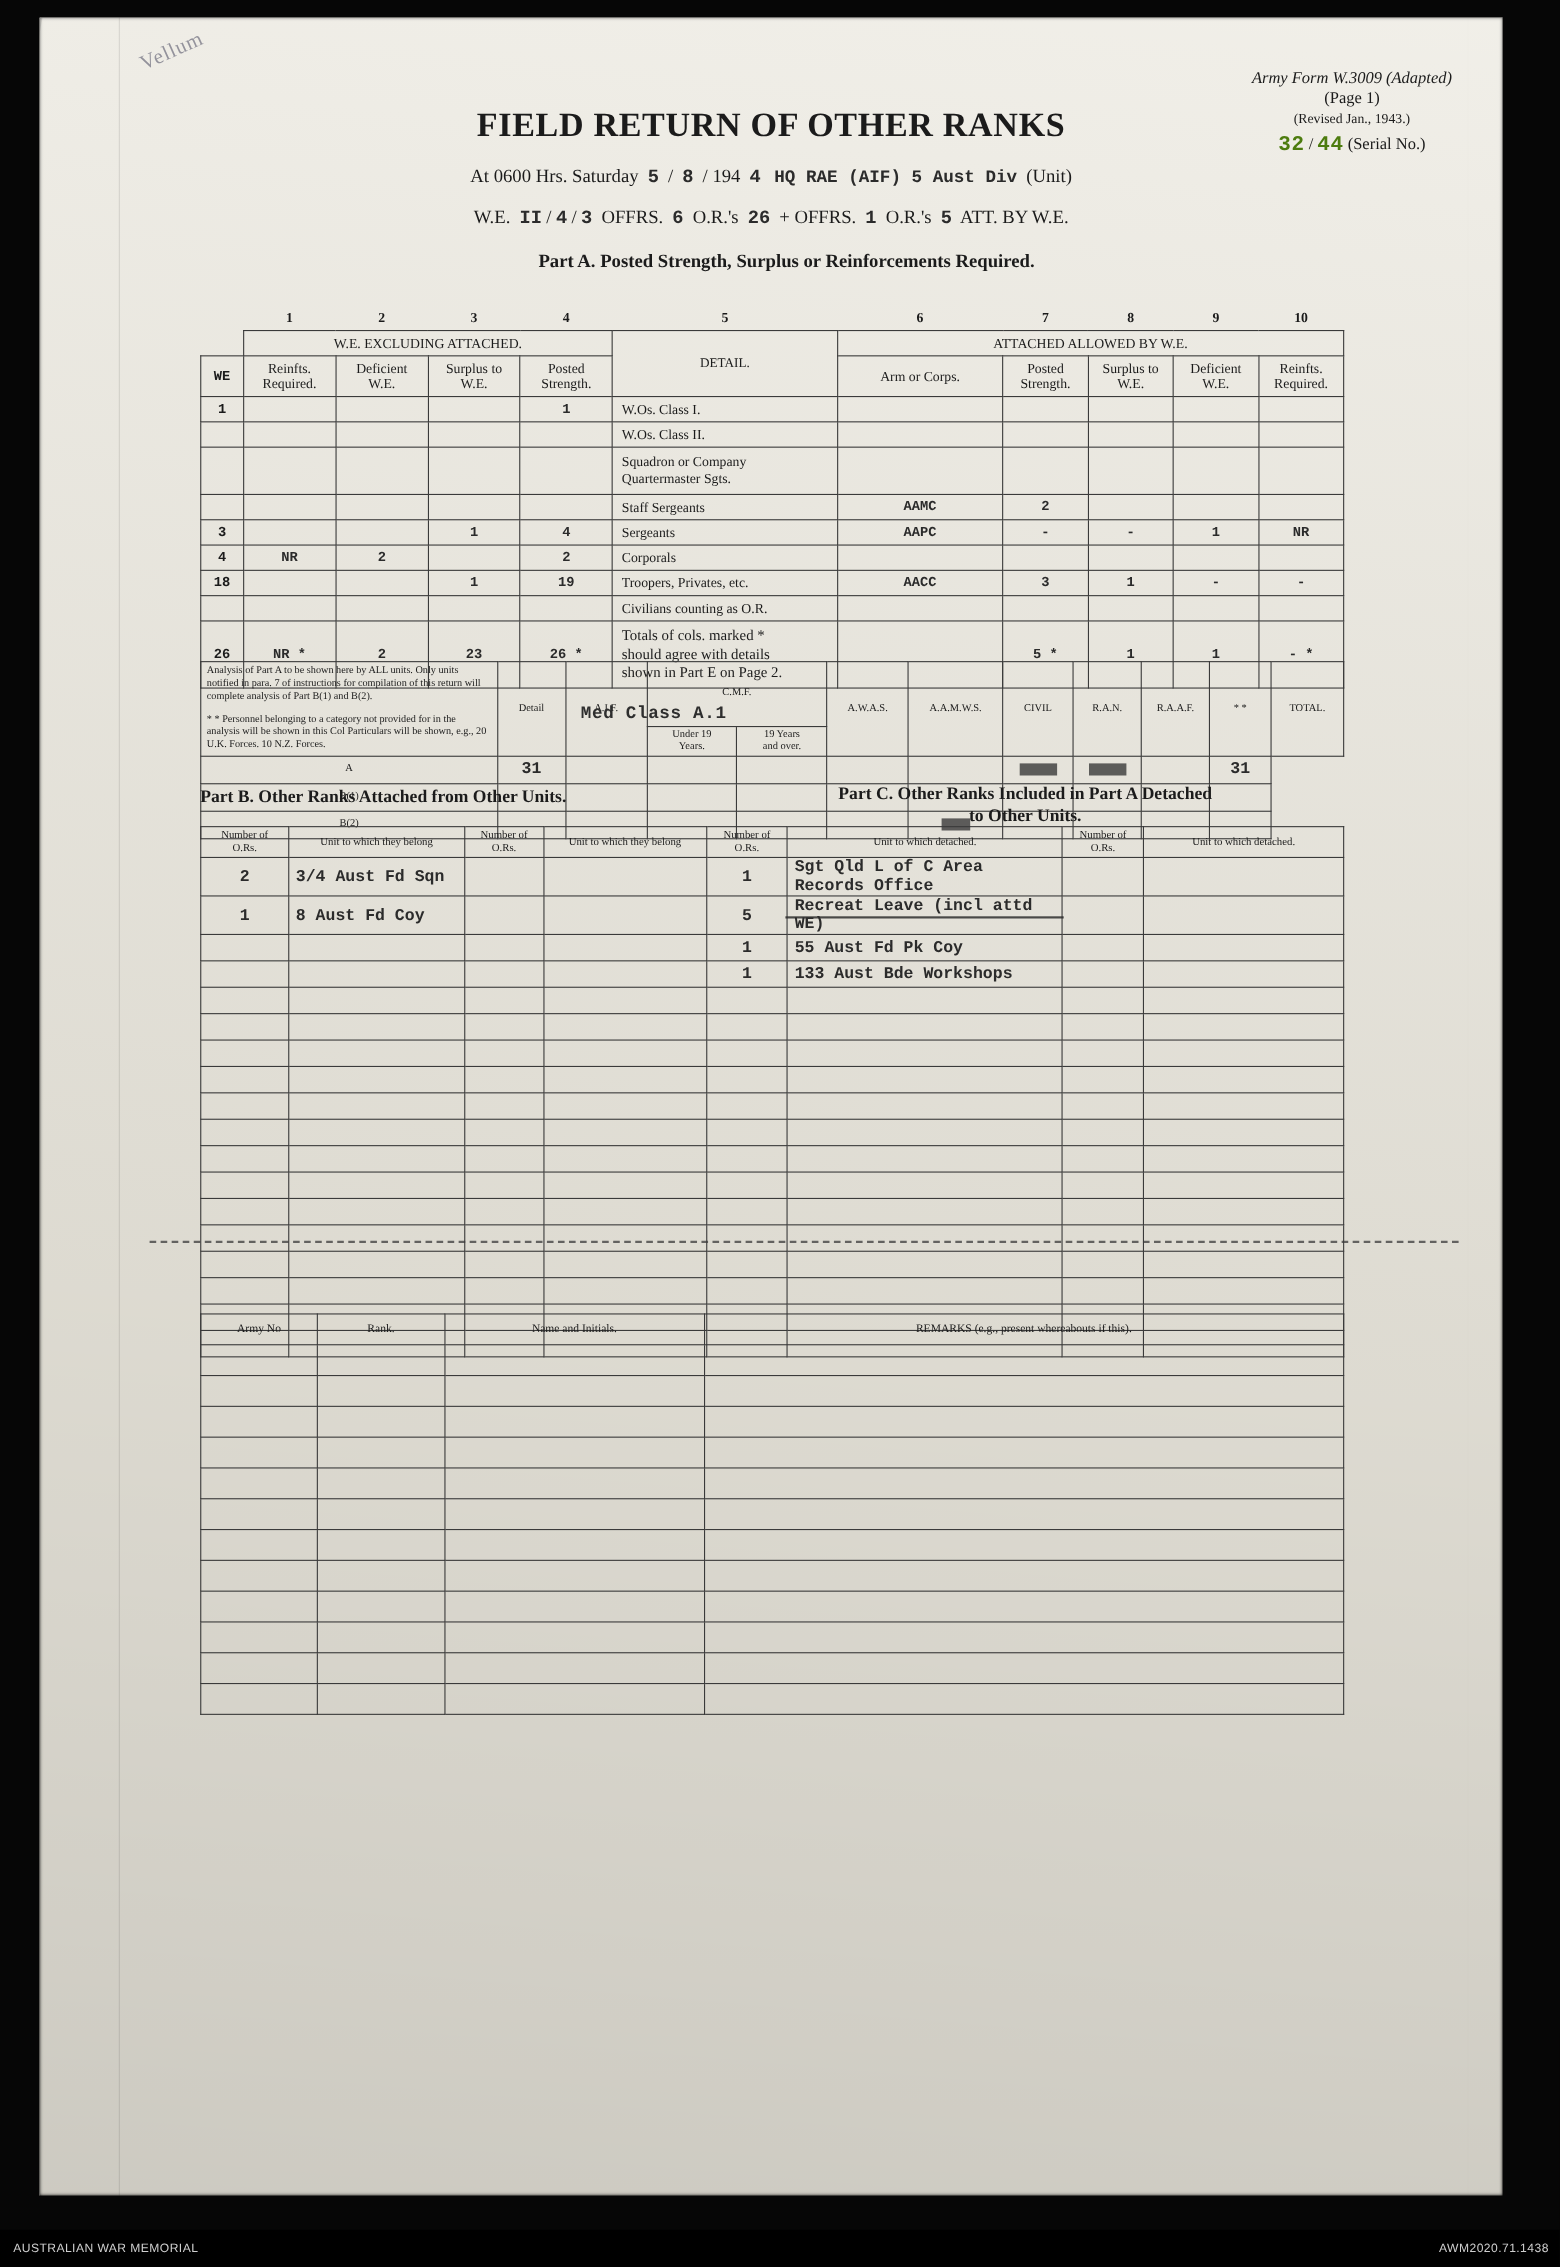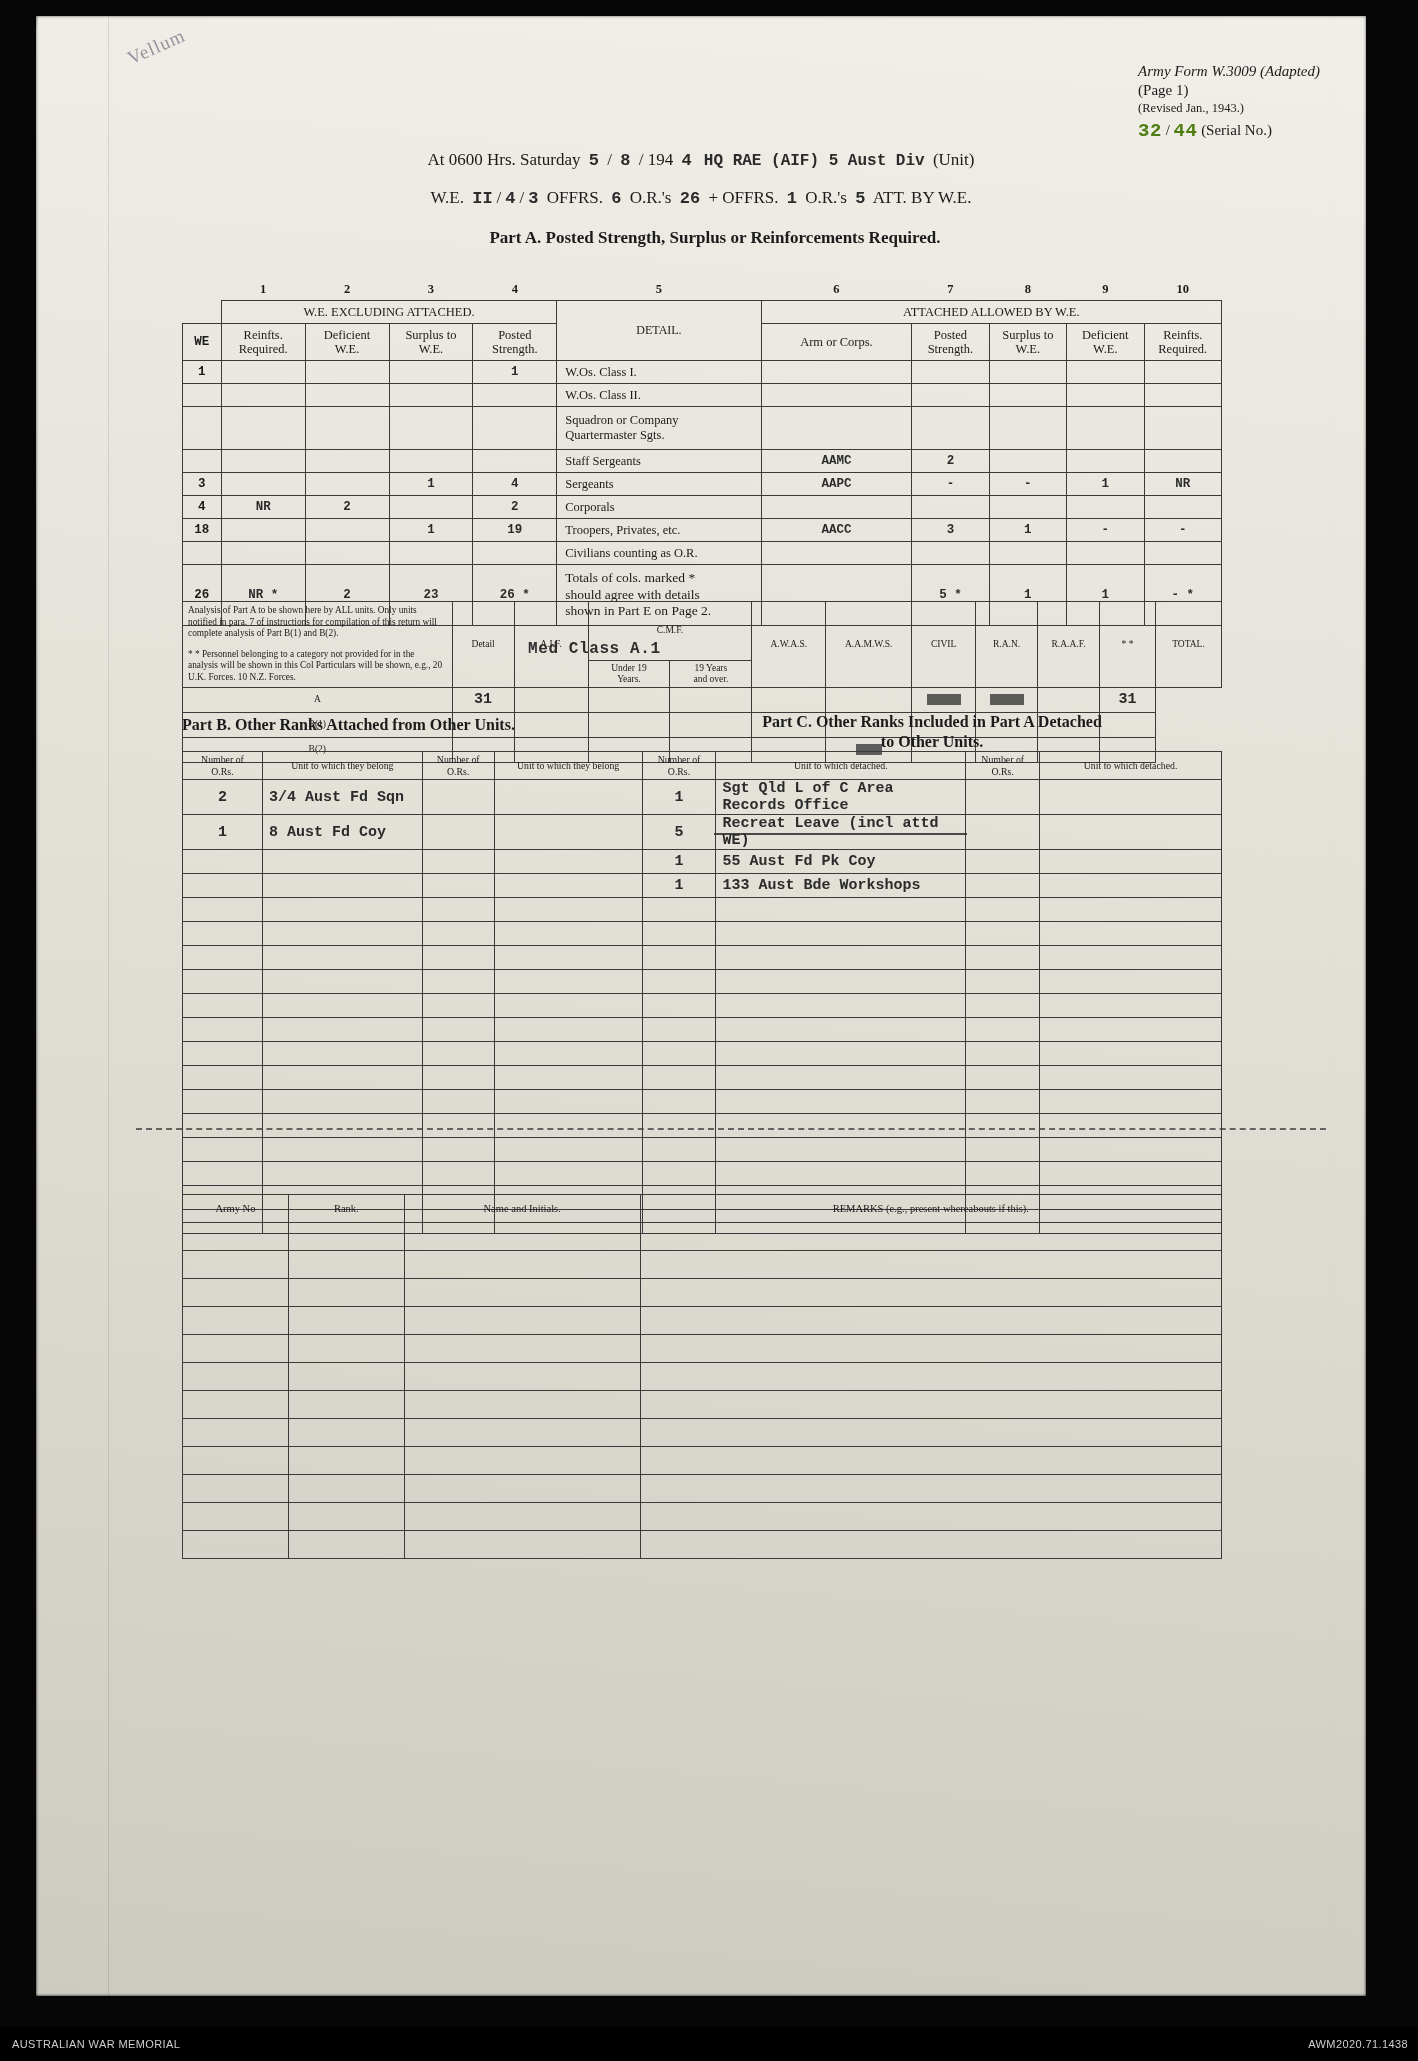--- a/index.html
+++ b/index.html
@@ -29,21 +29,21 @@
     font-family:"Liberation Sans",sans-serif;font-size:11px;letter-spacing:.4px;
   }
   .footer .l{position:absolute;left:6px;top:11px;}
   .footer .r{position:absolute;right:10px;top:11px;}
 
   
   .prt{color:#1b1b1b;}
   .type{font-family:"Liberation Mono",monospace;color:#4d7c0f;font-weight:700;letter-spacing:.5px;}
   .hand{font-family:"Liberation Serif",serif;color:#3a3a4a;}
 
-  #hdr-right{position:absolute;right:46px;top:46px;font-size:15px;line-height:1.28;}
+  #hdr-right{position:absolute;right:46px;top:46px;text-align:center;font-size:15px;line-height:1.28;}
   #hdr-right .it{font-style:italic;}
   #hdr-right .small{font-size:12.5px;}
   #serial{margin-top:3px;font-size:15px;}
   #serial .num{font-family:"Liberation Mono",monospace;font-size:19px;font-weight:700;vertical-align:-1px;}
 
   #title{position:absolute;left:0;right:0;top:80px;text-align:center;
          font-size:31px;font-weight:700;letter-spacing:.6px;}
   #line2{position:absolute;left:0;right:0;top:134px;text-align:center;font-size:17px;}
   #line3{position:absolute;left:0;right:0;top:172px;text-align:center;font-size:17px;}
   #partA-h{position:absolute;left:0;right:0;top:212px;text-align:center;font-size:17px;font-weight:700;padding-left:28px;}
@@ -114,20 +114,21 @@
       <div>(Page 1)</div>
       <div class="small">(Revised Jan., 1943.)</div>
       <div id="serial">
         <span class="num type">32</span>
         <span>/</span>
         <span class="num type">44</span>
         <span>(Serial No.)</span>
       </div>
     </div>
 
+    <div id="title" class="prt">FIELD RETURN OF OTHER RANKS</div>
 
     <div id="line2" class="prt">
       <span>At 0600 Hrs. Saturday</span>
       <span class="fill">5</span>
       <span>/</span>
       <span class="fill">8</span>
       <span>/</span>
       <span>194</span>
       <span class="fill">4</span>
       <span class="fill" style="font-size:16px;">HQ RAE (AIF) 5 Aust Div</span>

